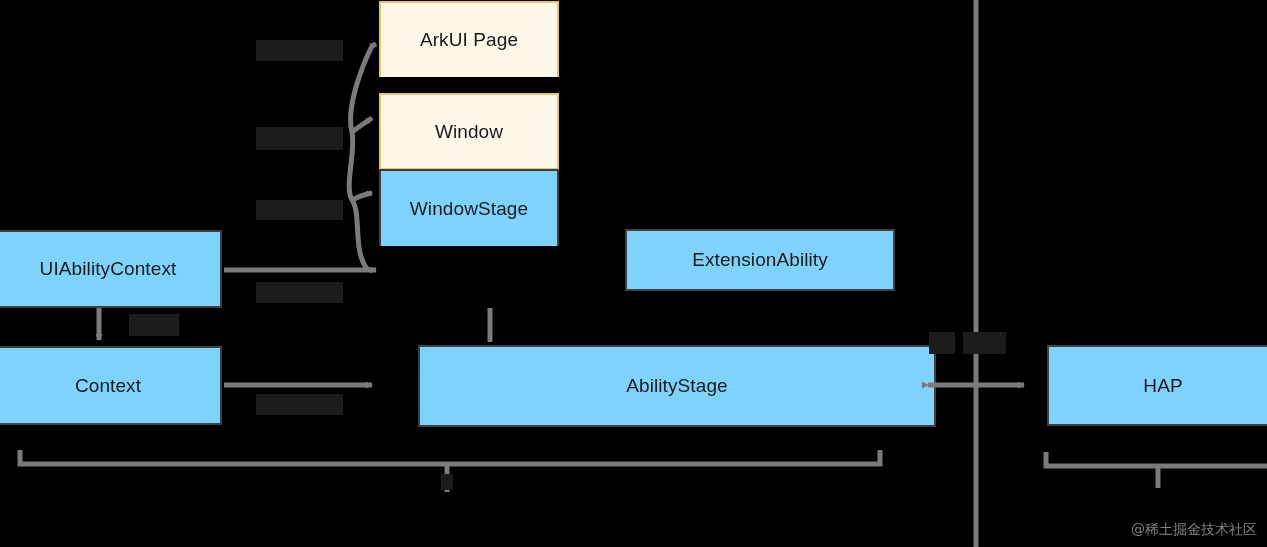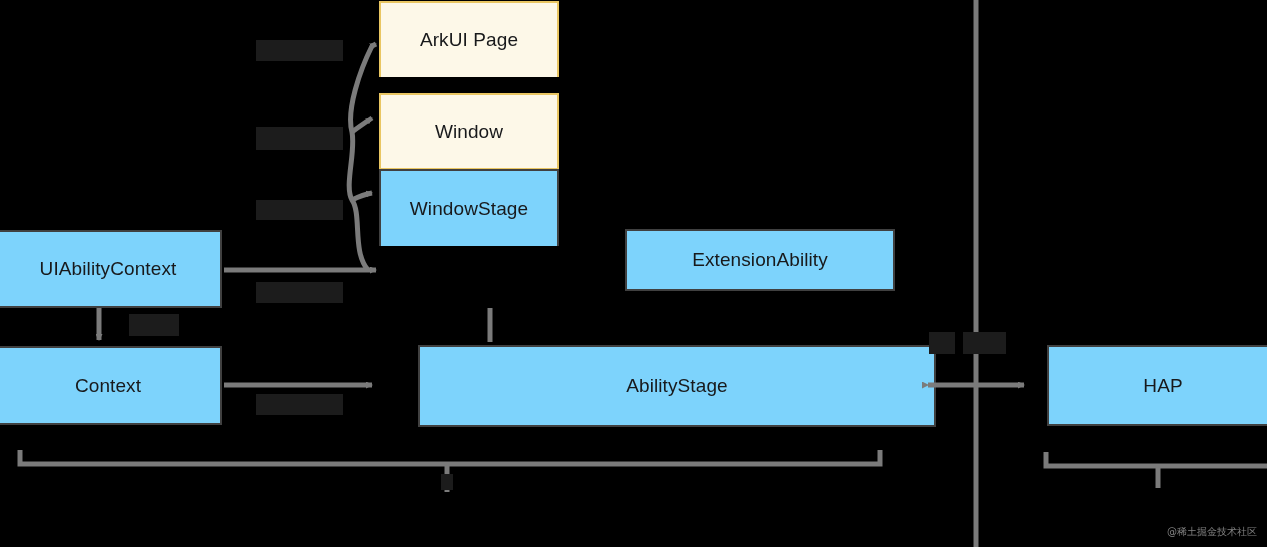--- a/index.html
+++ b/index.html
@@ -41,21 +41,21 @@
     overflow:hidden;
     white-space:nowrap;
     text-indent:-9999px;
   }
   svg.overlay{position:absolute;left:0;top:0;width:1267px;height:547px;overflow:visible;}
 
   .watermark{
     position:absolute;
     right:10px;bottom:8px;
     color:#9a9a9a;
-    font-size:10px;
+    font-size:14px;
     opacity:.85;
     font-family:"DejaVu Sans",sans-serif;
     white-space:nowrap;
   }
 </style>
 </head>
 <body>
 
 <div id="stage">
 

